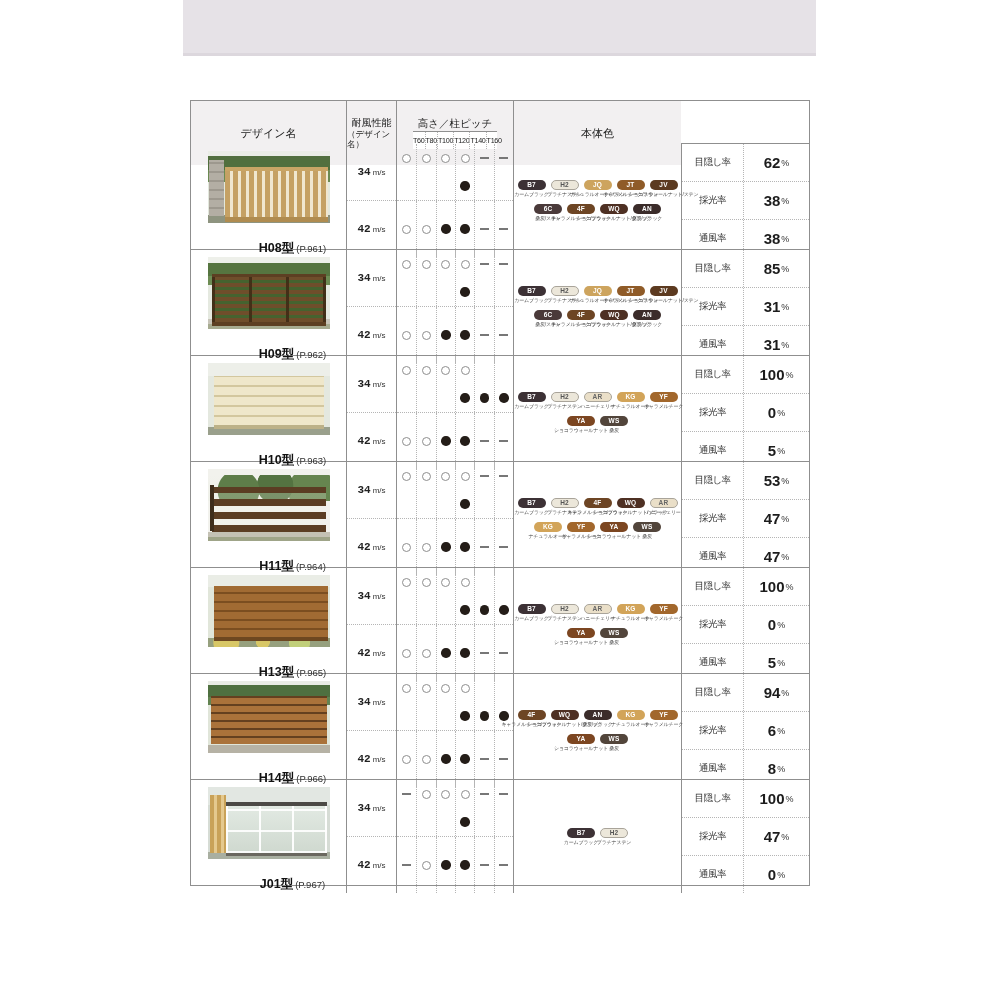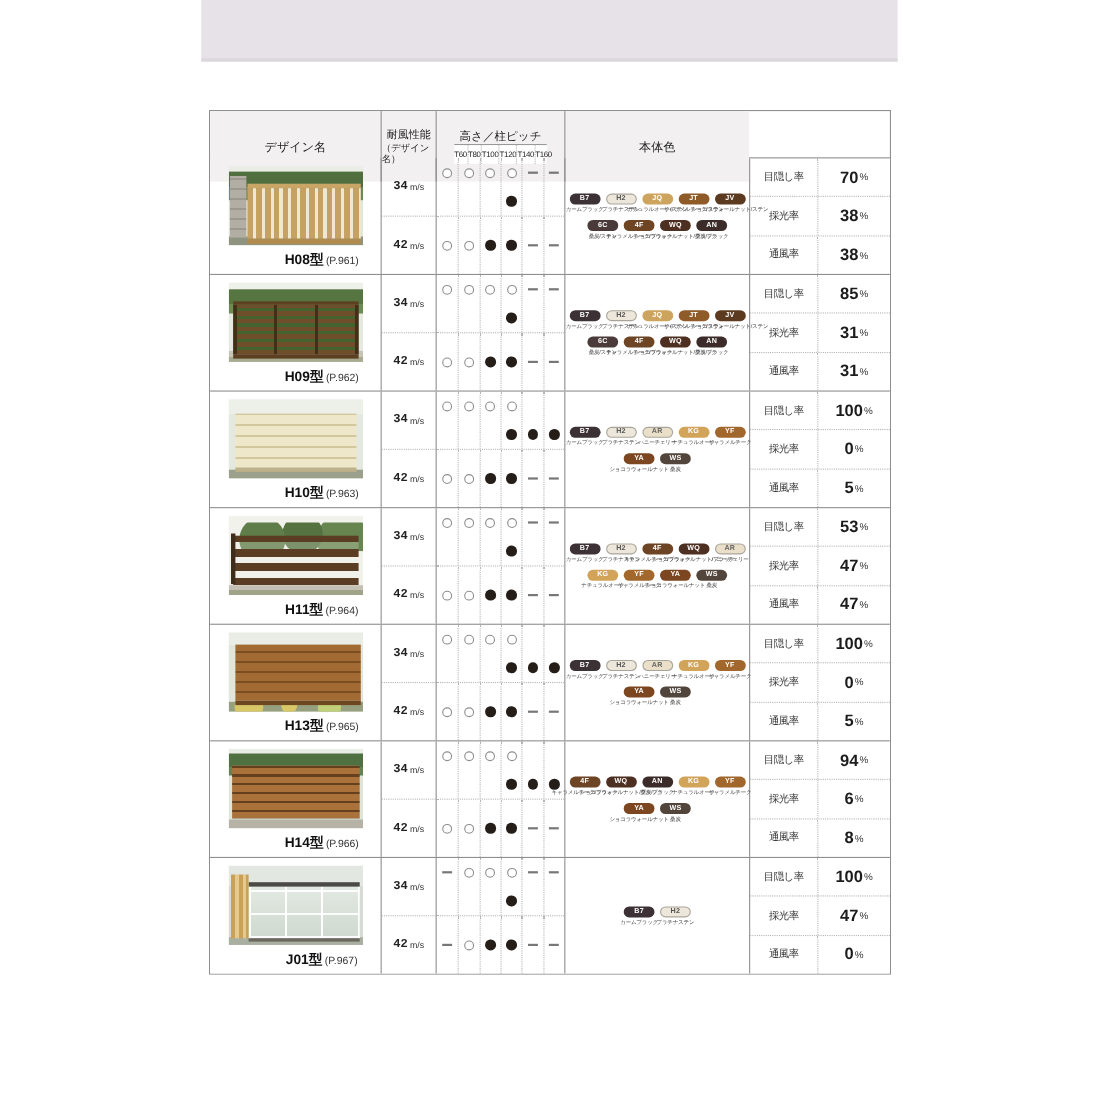--- a/index.html
+++ b/index.html
@@ -27,21 +27,21 @@
   .pitch-sub-h .tsub:first-child { border-left:none; }
 
   
   .trow { display:grid; grid-template-columns:155px 50px 117px 168px auto; height:106px; border-top:1px solid #8f8f8f; background:#fff; }
   .cell { border-left:1px solid #8f8f8f; min-width:0; }
   .trow > .cell:first-child { border-left:none; }
 
   
   .design-cell { display:flex; flex-direction:column; align-items:center; padding-top:7px; }
   .photo { width:122px; height:72px; position:relative; overflow:hidden; background:#e9ece6; }
-  .caption { margin-top:5px; font-size:10px; white-space:nowrap;padding-left:48px; }
+  .caption { margin-top:17px; font-size:10px; white-space:nowrap;padding-left:48px; }
   .model { font-size:12.5px; font-weight:bold; color:#111; }
   .pageref { font-size:9.5px; color:#333; margin-left:2px; }
 
   
   .wind-cell { display:flex; flex-direction:column; }
   .wind-sub { flex:1; display:flex; align-items:center; justify-content:center; gap:2px; }
   .divb { border-bottom:1px dotted #b5b5b5; }
   .wnum { font-size:11px; font-weight:bold; color:#222;font-family:Liberation Mono, monospace; }
   .wunit { font-size:8px; color:#333; }
 
@@ -289,21 +289,21 @@
               <div class="swatch-item">
                 <div class="swatch" style="background: rgb(59, 44, 42); color: rgb(255, 255, 255);">AN</div>
                 <div class="swlabel">桑炭/ブラック</div>
               </div>
             </div>
           </div>
           <div class="cell func-cell">
             <div class="func-sub divb">
               <div class="flabel">目隠し率</div>
               <div class="fval">
-                <span class="fnum">70</span>
+                <span class="fnum">62</span>
                 <span class="funit">%</span>
               </div>
             </div>
             <div class="func-sub divb">
               <div class="flabel">採光率</div>
               <div class="fval">
                 <span class="fnum">38</span>
                 <span class="funit">%</span>
               </div>
             </div>

